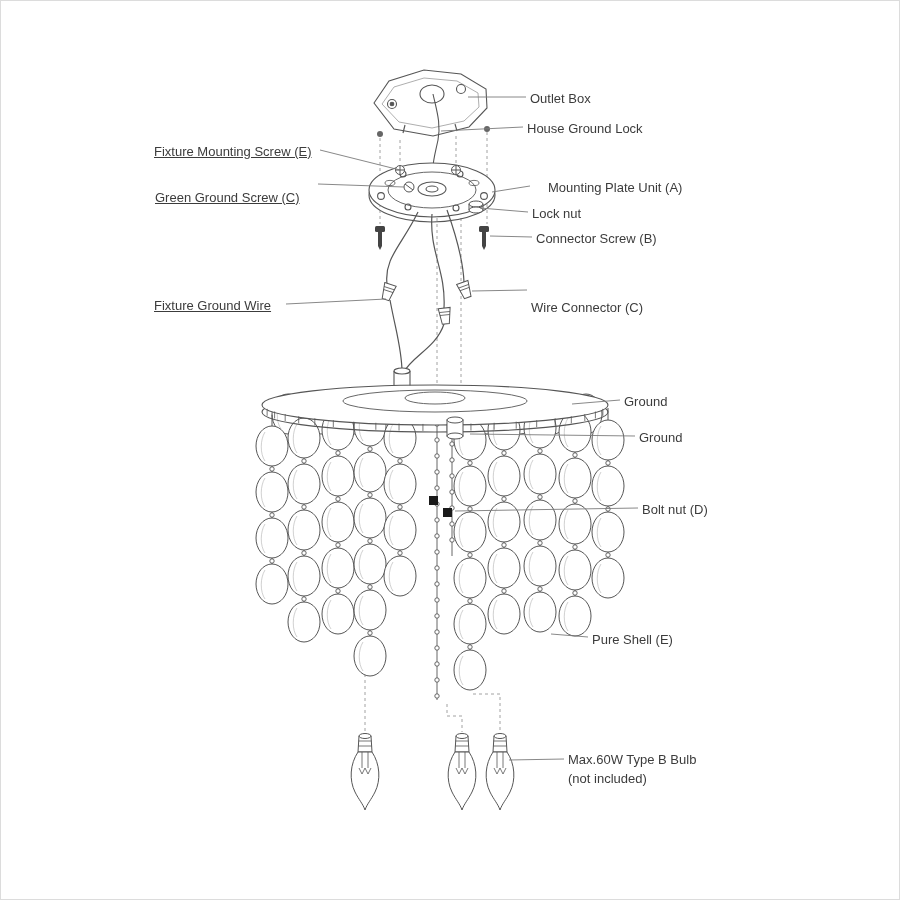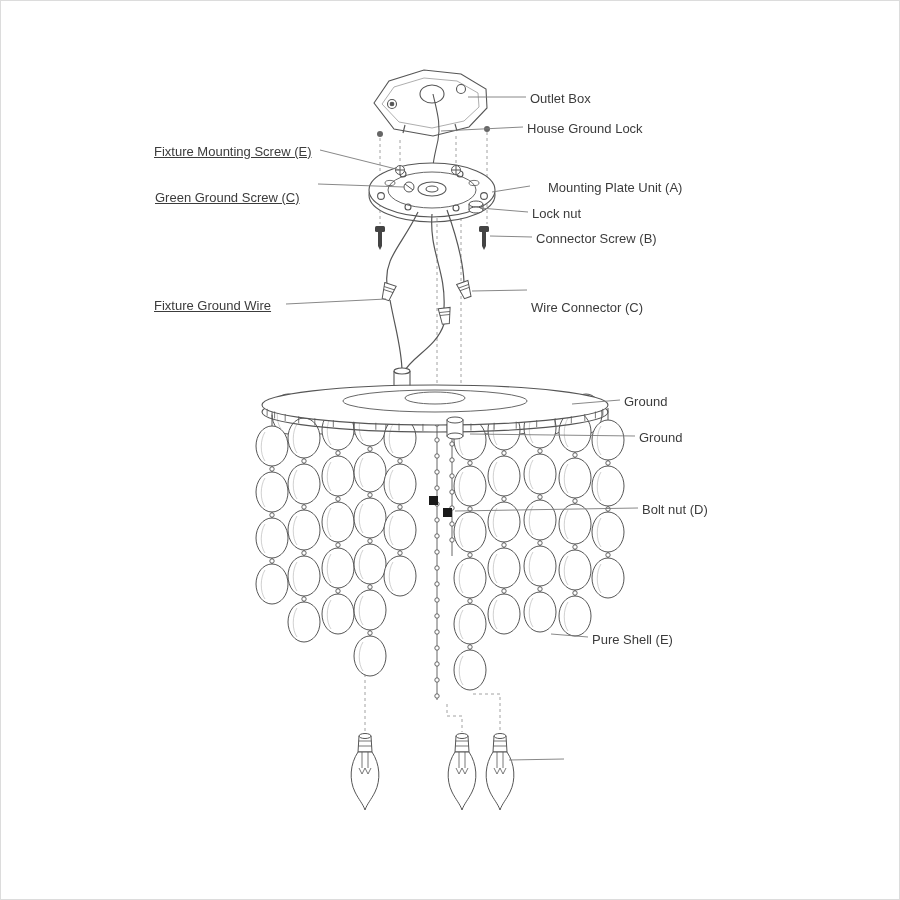--- a/index.html
+++ b/index.html
@@ -338,13 +338,17 @@
   <div class="lbl right" style="left:155px;top:189px">Green Ground Screw (C)</div>
   <div class="lbl" style="left:548px;top:179px">Mounting Plate Unit (A)</div>
   <div class="lbl" style="left:532px;top:205px">Lock nut</div>
   <div class="lbl" style="left:536px;top:230px">Connector Screw (B)</div>
   <div class="lbl" style="left:531px;top:299px">Wire Connector (C)</div>
   <div class="lbl right" style="left:154px;top:297px">Fixture Ground Wire</div>
   <div class="lbl" style="left:624px;top:393px">Ground</div>
   <div class="lbl" style="left:639px;top:429px">Ground</div>
   <div class="lbl" style="left:642px;top:501px">Bolt nut (D)</div>
   <div class="lbl" style="left:592px;top:631px">Pure Shell (E)</div>
+  <div class="lbl" style="left:568px;top:751px">
+    <div>Max.60W Type B Bulb</div>
+    <div>(not included)</div>
+  </div>
 </div>
 
 </body></html>

